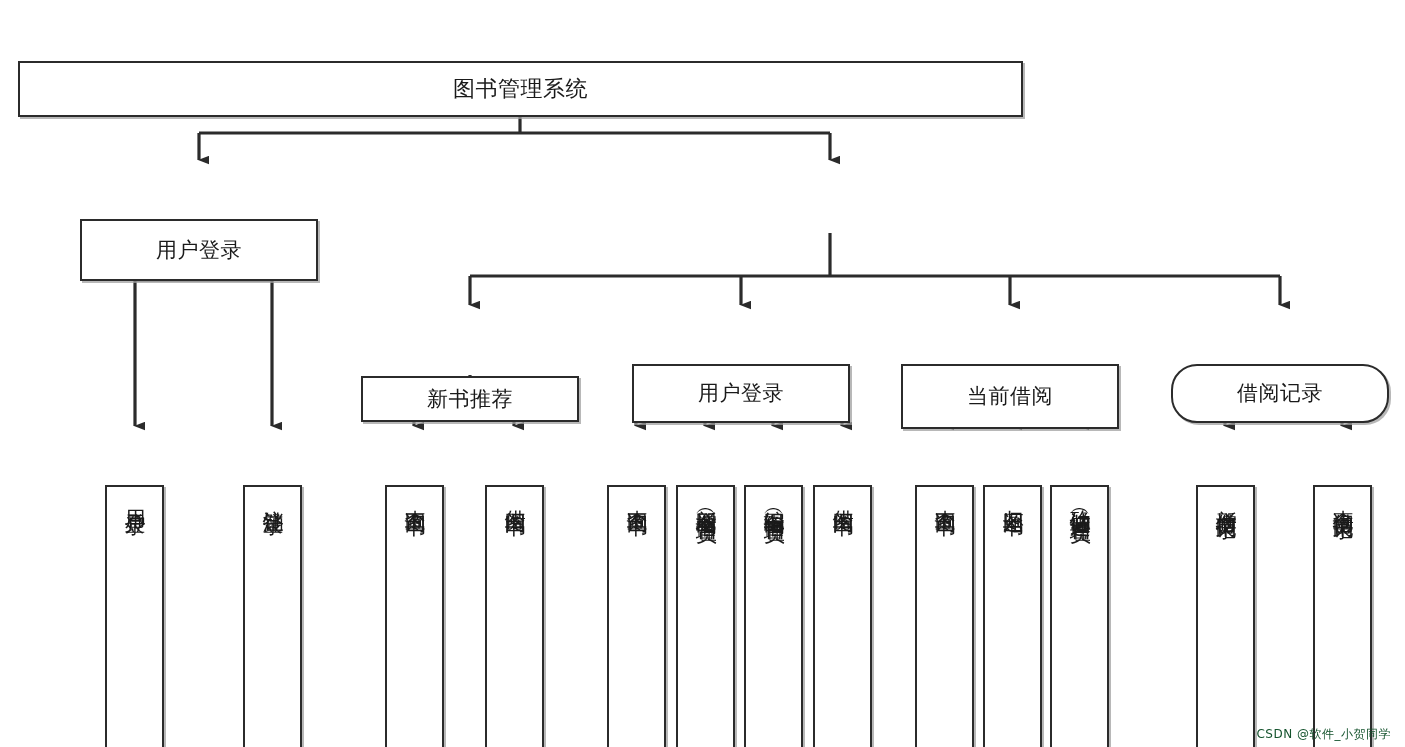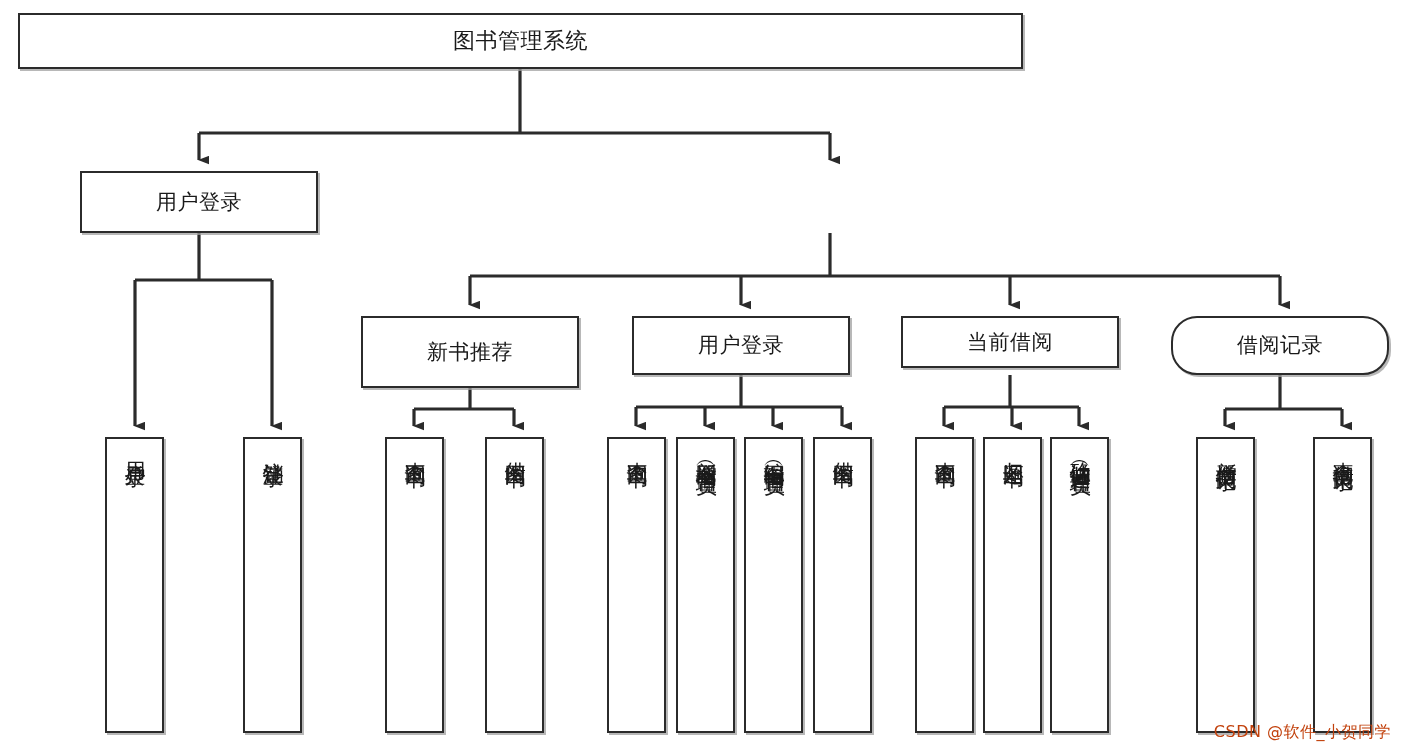--- a/index.html
+++ b/index.html
@@ -28,20 +28,21 @@
     box-sizing: border-box;
     background: #ffffff;
     border: 2px solid #2b2b2b;
     display: flex;
     align-items: center;
     justify-content: center;
     z-index: 2;
   }
   .node.shadowed {
     box-shadow: 2px 2px 0 0 rgba(160,160,160,0.75);
+    margin-top: 48px;
   }
   .node .label {
     color: #1a1a1a;
     font-size: 21px;
     line-height: 1.18;
     letter-spacing: 0.5px;
     text-align: center;
     white-space: nowrap;
   }
   .node.root .label { font-size: 22px; }
@@ -55,22 +56,22 @@
     text-orientation: upright;
     font-size: 21px;
     line-height: 1.22;
     letter-spacing: 2px;
     white-space: nowrap;
   }
   #watermark {
     position: absolute;
     right: 14px;
     bottom: 4px;
-    font-size: 16px;
-    color: #c2410c;
+    font-size: 12px;
+    color: #14532d;
     letter-spacing: 0.5px;
     z-index: 5;
     white-space: nowrap;
     font-family: "DejaVu Sans", "Liberation Sans", sans-serif;
   }
 </style>
 </head>
 <body>
 
 <div id="canvas">
@@ -126,27 +127,27 @@
   </svg>
 
   <div class="node root shadowed" style="left: 18px; top: 13px; width: 1005px; height: 56px;">
     <span class="label">图书管理系统</span>
   </div>
 
   <div class="node shadowed" style="left: 80px; top: 171px; width: 238px; height: 62px;">
     <span class="label">用户登录</span>
   </div>
 
-  <div class="node shadowed" style="left: 361px; top: 316px; width: 218px; height: 72px;">
+  <div class="node shadowed" style="left: 361px; top: 328px; width: 218px; height: 46px;">
     <span class="label">新书推荐</span>
   </div>
   <div class="node shadowed" style="left: 632px; top: 316px; width: 218px; height: 59px;">
     <span class="label">用户登录</span>
   </div>
-  <div class="node shadowed" style="left: 901px; top: 316px; width: 218px; height: 52px;">
+  <div class="node shadowed" style="left: 901px; top: 316px; width: 218px; height: 65px;">
     <span class="label">当前借阅</span>
   </div>
   <div class="node shadowed" style="left: 1171px; top: 316px; width: 218px; height: 59px; border-radius: 26px;">
     <span class="label">借阅记录</span>
   </div>
 
   <div class="node leaf shadowed" style="left: 105px; top: 437px; width: 59px; height: 296px;">
     <span class="label">用户登录</span>
   </div>
   <div class="node leaf shadowed" style="left: 243px; top: 437px; width: 59px; height: 296px;">

